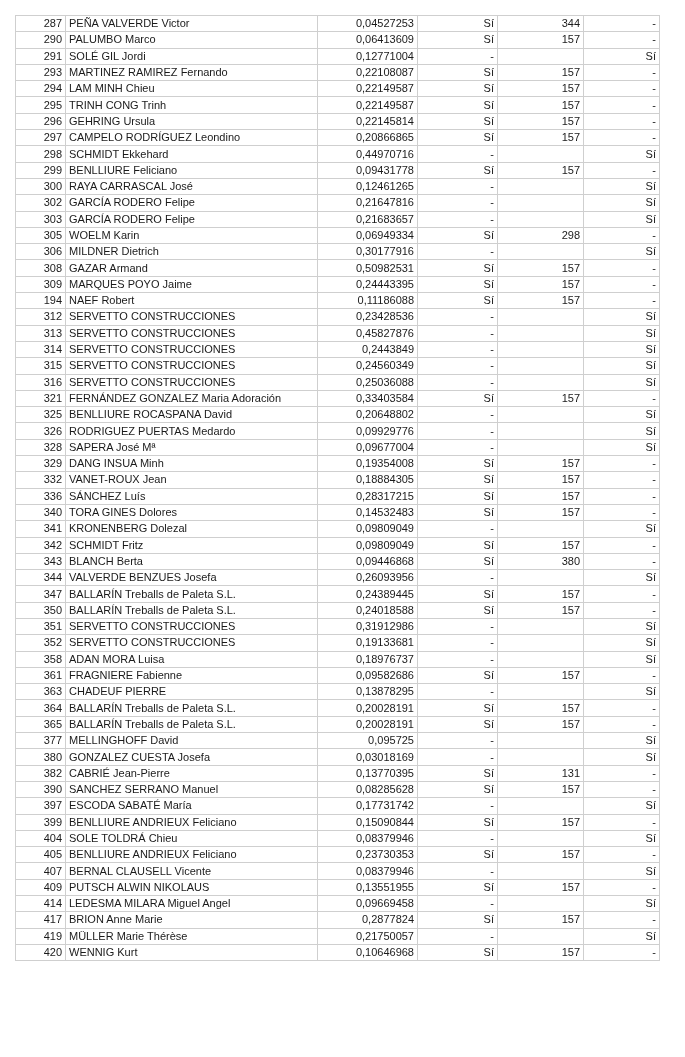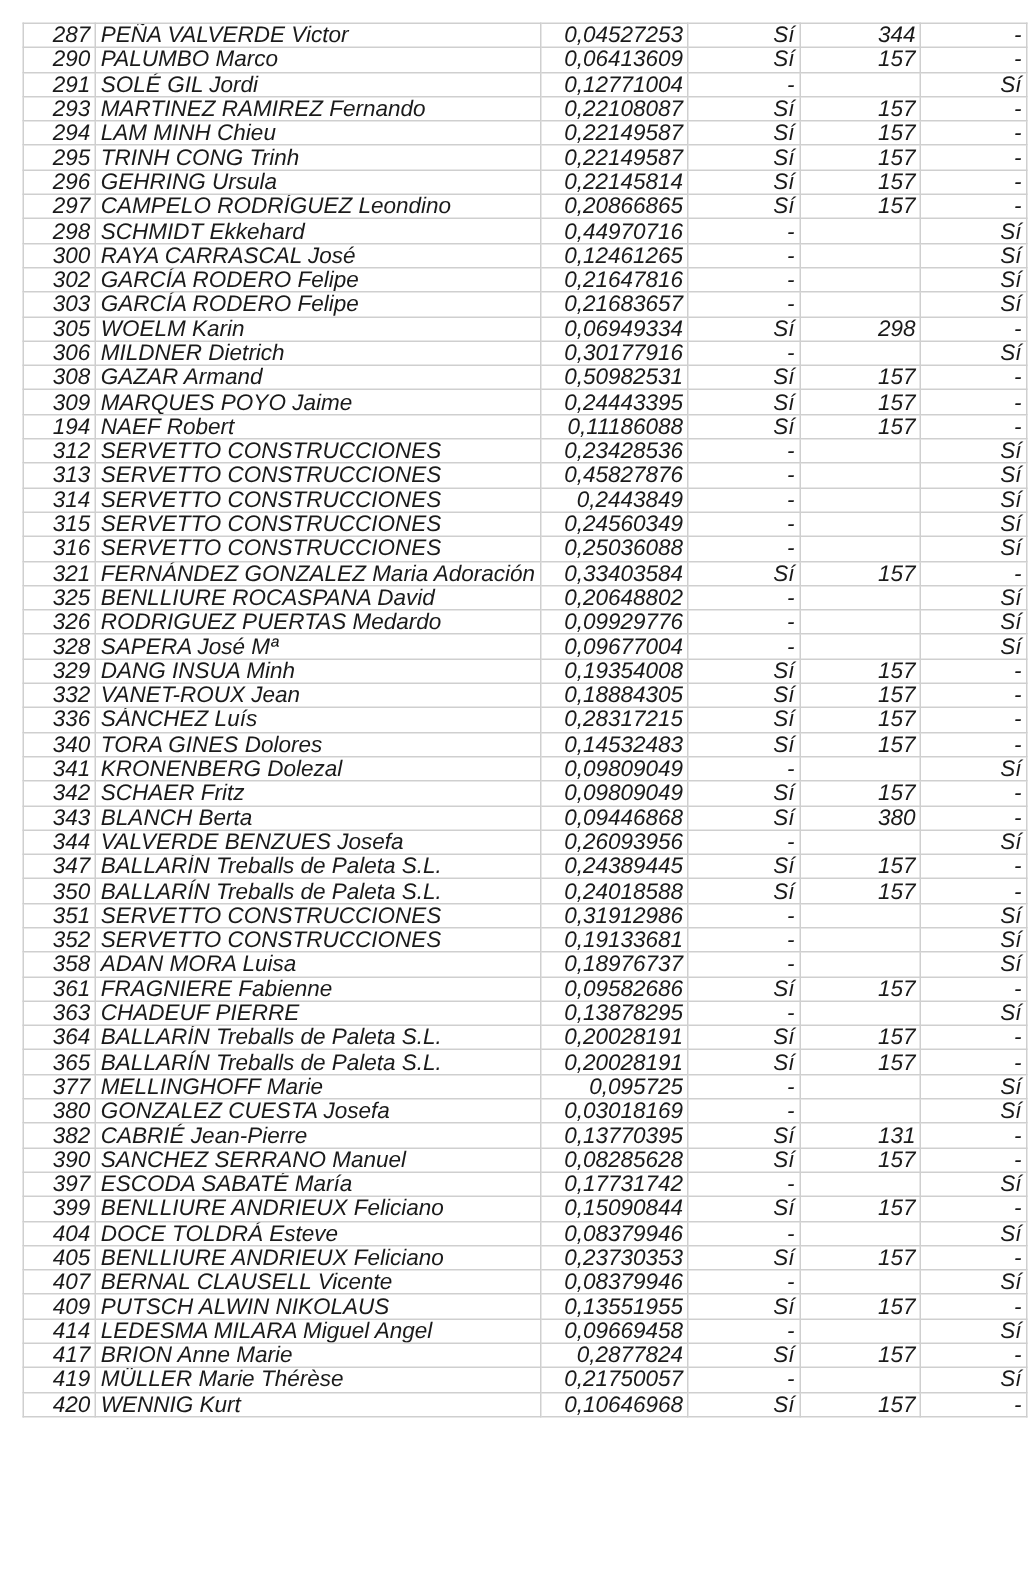--- a/index.html
+++ b/index.html
@@ -1,24 +1,23 @@
 <!DOCTYPE html>
 <html><head>
 <meta charset="utf-8">
 <style>
   html, body { margin: 0; padding: 0; background: #ffffff; }
   body { width: 685px; height: 1057px; position: relative; overflow: hidden; }
   .sheet {
     position: absolute; left: 15px; top: 15px;
     border-collapse: collapse;
     font-family: "Liberation Sans", sans-serif;
-    font-size: 15px; color: #1a1a1a;
+    font-size: 11px; color: #1a1a1a;
     table-layout: fixed;
     border: 1px solid #c8c8c8;
-    font-style: italic;
   }
   .sheet td {
     border: 1px solid #cfcfcf;
     height: 15.3px; line-height: 15px;
     padding: 0 3px; white-space: nowrap; overflow: hidden;
   }
   .c-id { width: 43px; text-align: right; padding-right: 2px; }
   .c-name { width: 245px; text-align: left; padding-left: 2px; }
   .c-val { width: 93px; text-align: right; }
   .c-flag { width: 73px; text-align: right; }
@@ -104,20 +103,28 @@
       </tr>
       <tr>
         <td class="c-id">298</td>
         <td class="c-name">SCHMIDT  Ekkehard</td>
         <td class="c-val">0,44970716</td>
         <td class="c-flag">-</td>
         <td class="c-ref"></td>
         <td class="c-alt">Sí</td>
       </tr>
       <tr>
+        <td class="c-id">299</td>
+        <td class="c-name">BENLLIURE Feliciano</td>
+        <td class="c-val">0,09431778</td>
+        <td class="c-flag">Sí</td>
+        <td class="c-ref">157</td>
+        <td class="c-alt">-</td>
+      </tr>
+      <tr>
         <td class="c-id">300</td>
         <td class="c-name">RAYA CARRASCAL   José</td>
         <td class="c-val">0,12461265</td>
         <td class="c-flag">-</td>
         <td class="c-ref"></td>
         <td class="c-alt">Sí</td>
       </tr>
       <tr>
         <td class="c-id">302</td>
         <td class="c-name">GARCÍA RODERO  Felipe</td>
@@ -281,21 +288,21 @@
       <tr>
         <td class="c-id">341</td>
         <td class="c-name">KRONENBERG Dolezal</td>
         <td class="c-val">0,09809049</td>
         <td class="c-flag">-</td>
         <td class="c-ref"></td>
         <td class="c-alt">Sí</td>
       </tr>
       <tr>
         <td class="c-id">342</td>
-        <td class="c-name">SCHAER  Fritz</td>
+        <td class="c-name">SCHMIDT  Fritz</td>
         <td class="c-val">0,09809049</td>
         <td class="c-flag">Sí</td>
         <td class="c-ref">157</td>
         <td class="c-alt">-</td>
       </tr>
       <tr>
         <td class="c-id">343</td>
         <td class="c-name">BLANCH  Berta</td>
         <td class="c-val">0,09446868</td>
         <td class="c-flag">Sí</td>
@@ -377,21 +384,21 @@
       <tr>
         <td class="c-id">365</td>
         <td class="c-name">BALLARÍN Treballs de Paleta  S.L.</td>
         <td class="c-val">0,20028191</td>
         <td class="c-flag">Sí</td>
         <td class="c-ref">157</td>
         <td class="c-alt">-</td>
       </tr>
       <tr>
         <td class="c-id">377</td>
-        <td class="c-name">MELLINGHOFF  Marie</td>
+        <td class="c-name">MELLINGHOFF  David</td>
         <td class="c-val">0,095725</td>
         <td class="c-flag">-</td>
         <td class="c-ref"></td>
         <td class="c-alt">Sí</td>
       </tr>
       <tr>
         <td class="c-id">380</td>
         <td class="c-name">GONZALEZ CUESTA Josefa</td>
         <td class="c-val">0,03018169</td>
         <td class="c-flag">-</td>
@@ -425,21 +432,21 @@
       <tr>
         <td class="c-id">399</td>
         <td class="c-name">BENLLIURE ANDRIEUX  Feliciano</td>
         <td class="c-val">0,15090844</td>
         <td class="c-flag">Sí</td>
         <td class="c-ref">157</td>
         <td class="c-alt">-</td>
       </tr>
       <tr>
         <td class="c-id">404</td>
-        <td class="c-name">DOCE TOLDRÁ  Esteve</td>
+        <td class="c-name">SOLE TOLDRÁ  Chieu</td>
         <td class="c-val">0,08379946</td>
         <td class="c-flag">-</td>
         <td class="c-ref"></td>
         <td class="c-alt">Sí</td>
       </tr>
       <tr>
         <td class="c-id">405</td>
         <td class="c-name">BENLLIURE ANDRIEUX  Feliciano</td>
         <td class="c-val">0,23730353</td>
         <td class="c-flag">Sí</td>

